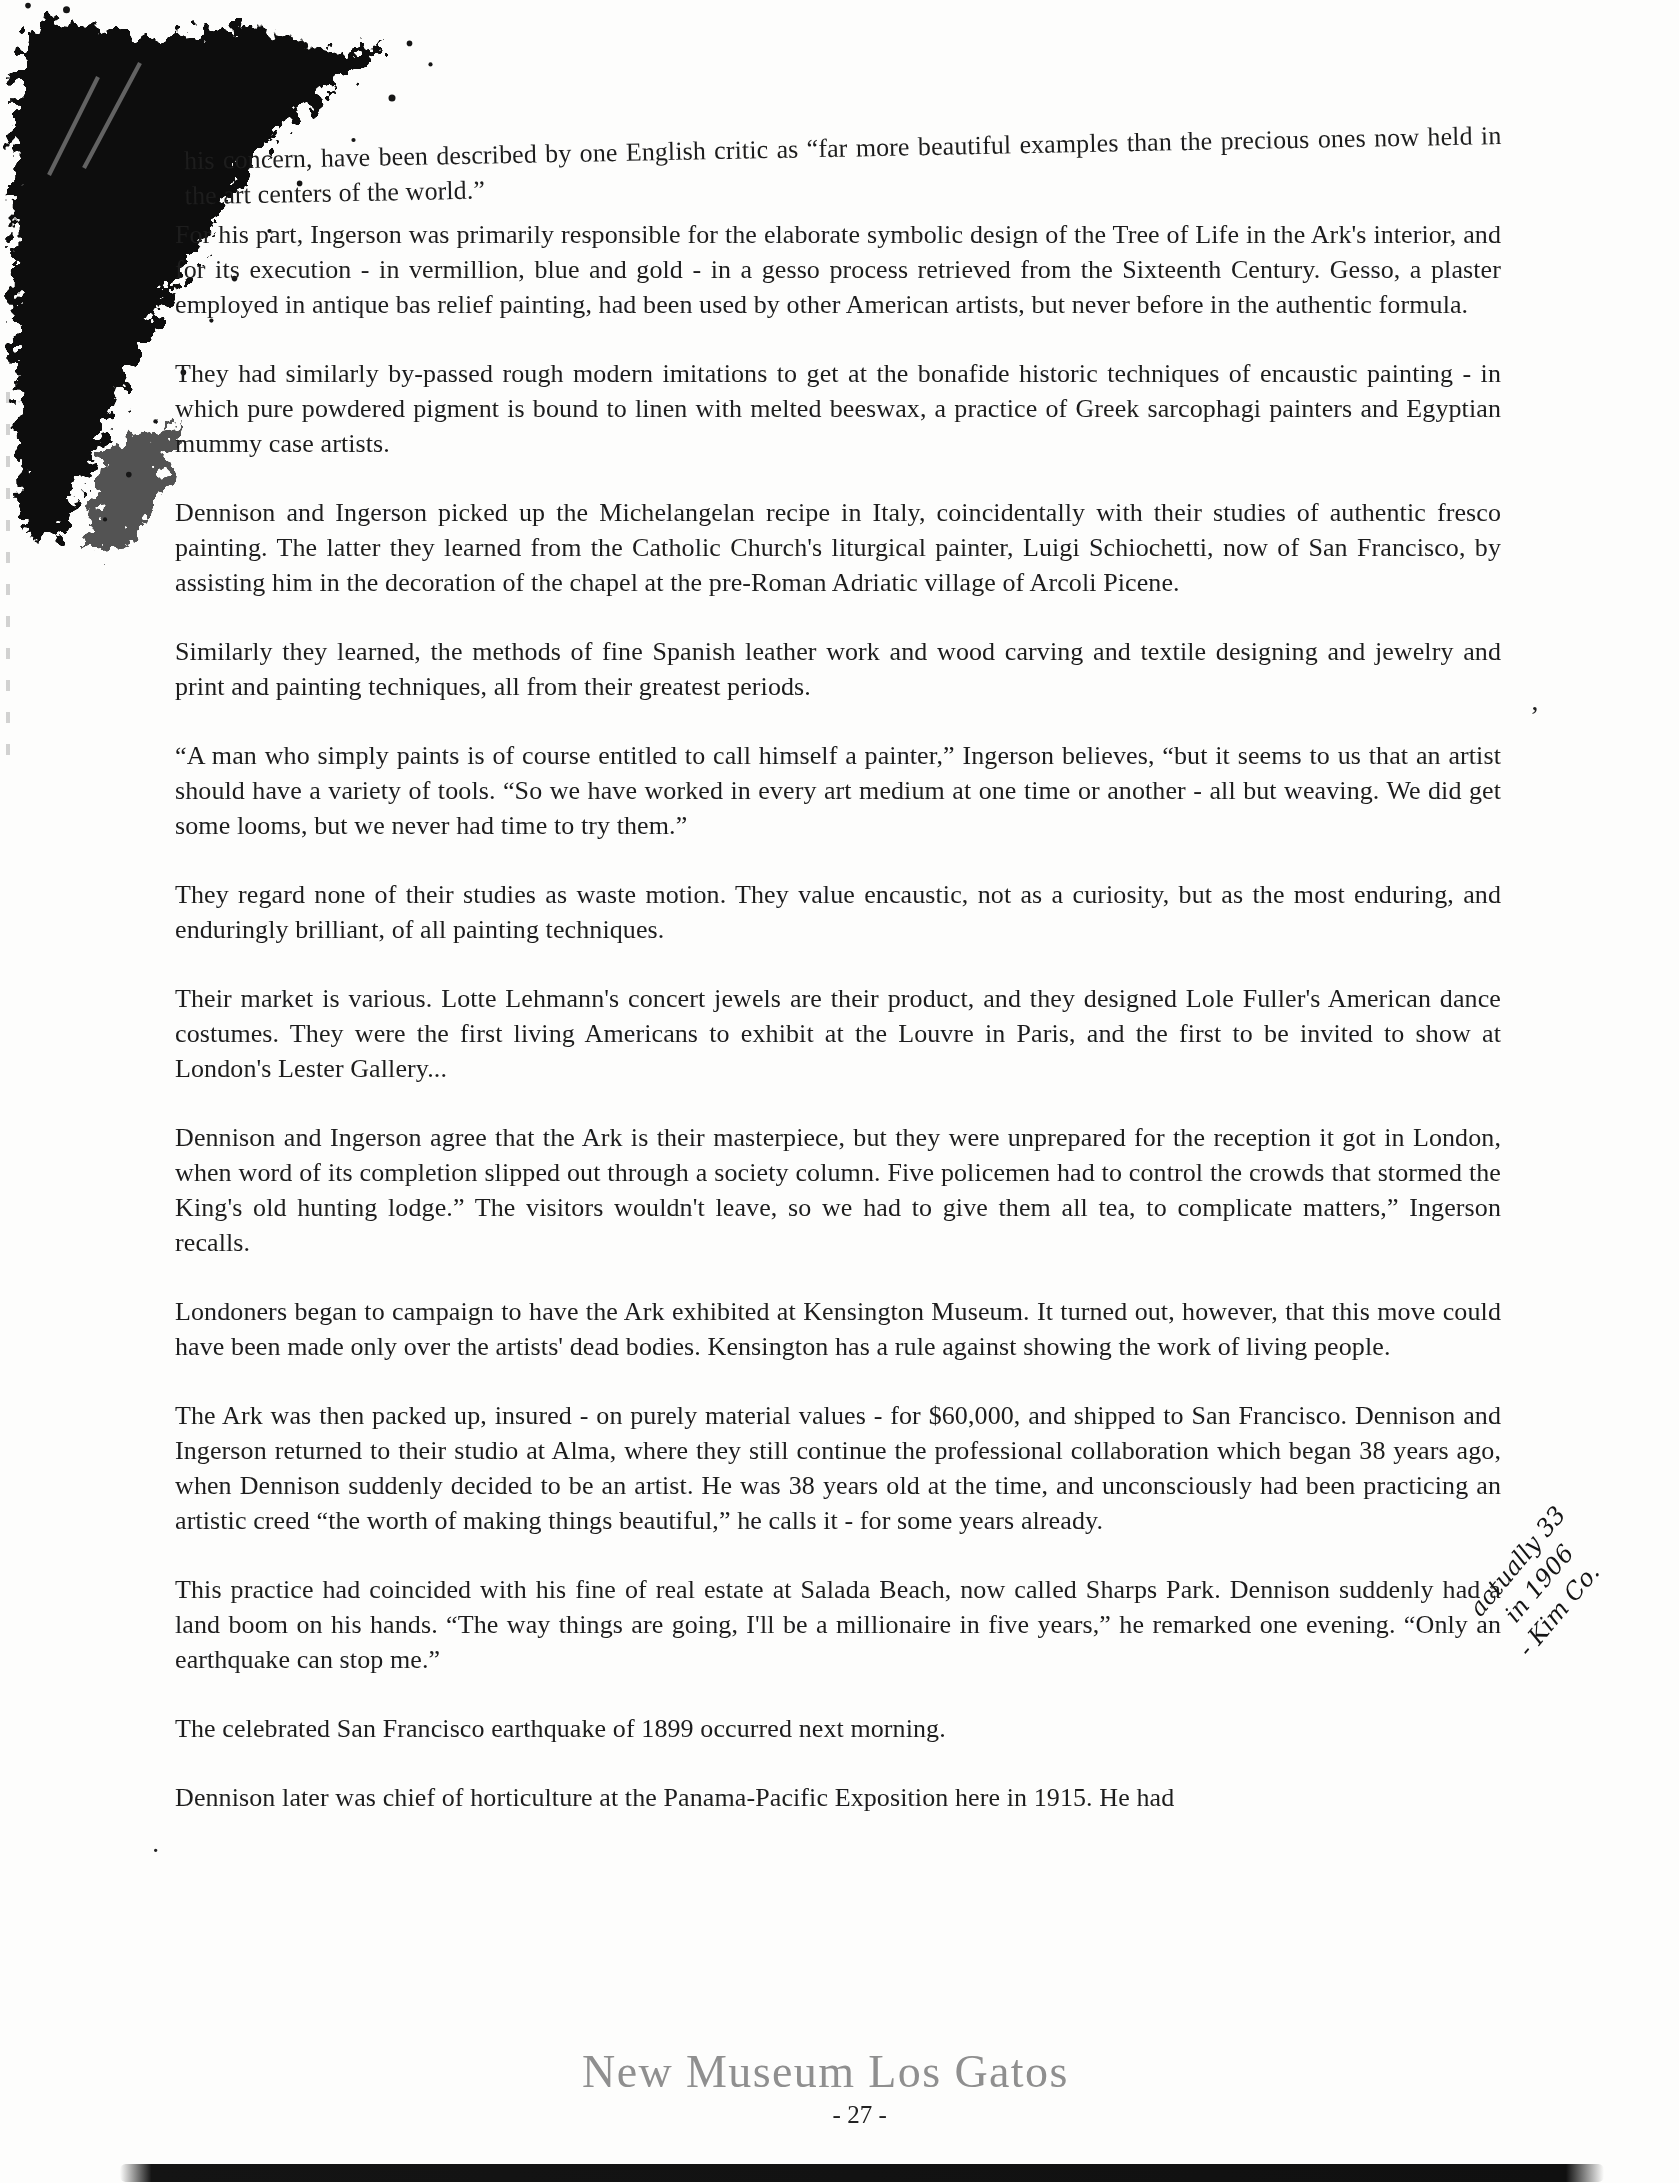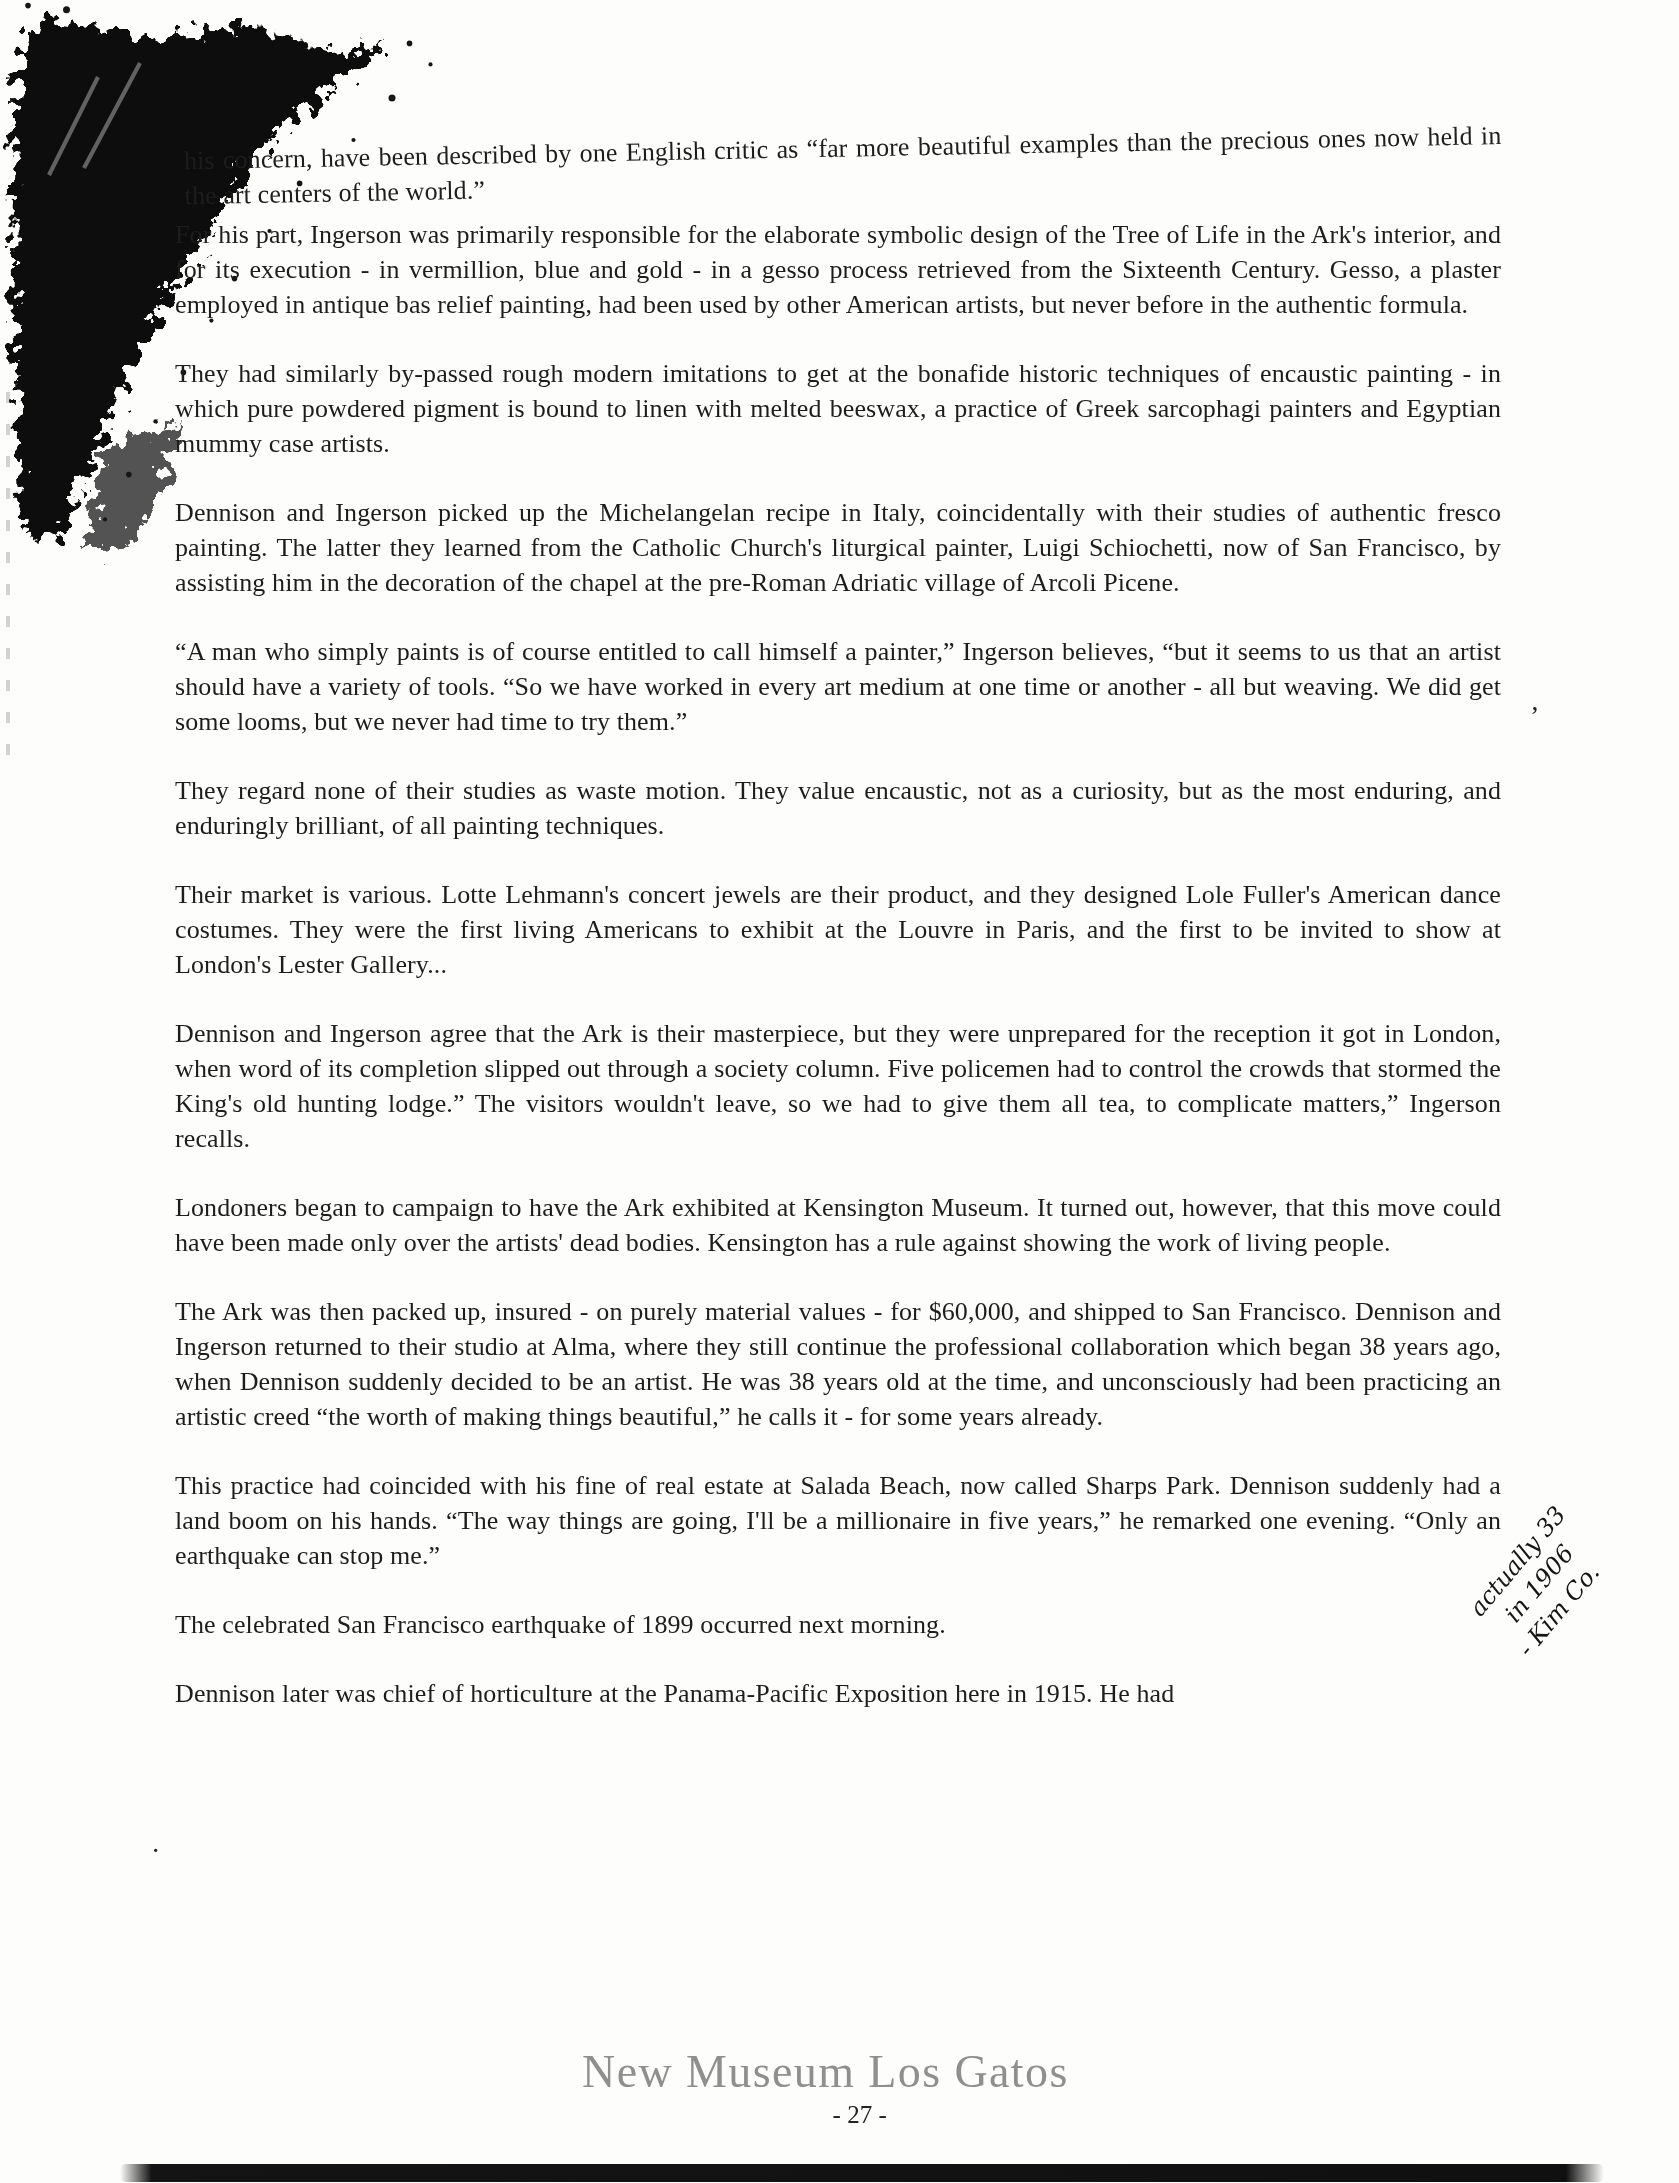--- a/index.html
+++ b/index.html
@@ -110,20 +110,21 @@
     </g>
   </svg>
 
   <div class="edge-dashes"></div>
 
   <div class="textblock">
     <p class="skewed">his concern, have been described by one English critic as “far more beautiful examples than the precious ones now held in the art centers of the world.”</p>
     <p>For his part, Ingerson was primarily responsible for the elaborate symbolic design of the Tree of Life in the Ark's interior, and for its execution - in vermillion, blue and gold - in a gesso process retrieved from the Sixteenth Century.  Gesso, a plaster employed in antique bas relief painting, had been used by other American artists, but never before in the authentic formula.</p>
     <p>They had similarly by-passed rough modern imitations to get at the bonafide historic techniques of encaustic painting - in which pure powdered pigment is bound to linen with melted beeswax, a practice of Greek sarcophagi painters and Egyptian mummy case artists.</p>
     <p>Dennison and Ingerson picked up the Michelangelan recipe in Italy, coincidentally with their studies of authentic fresco painting.  The latter they learned from the Catholic Church's liturgical painter, Luigi Schiochetti, now of San Francisco, by assisting him in the decoration of the chapel at the pre-Roman Adriatic village of Arcoli Picene.</p>
+    <p>Similarly they learned, the methods of fine Spanish leather work and wood carving and textile designing and jewelry and print and painting techniques, all from their greatest periods.</p>
     <p>“A man who simply paints is of course entitled to call himself a painter,” Ingerson believes, “but it seems to us that an artist should have a variety of tools.  “So we have worked in every art medium at one time or another - all but weaving.  We did get some looms, but we never had time to try them.”</p>
     <p>They regard none of their studies as waste motion.  They value encaustic, not as a curiosity, but as the most enduring, and enduringly brilliant, of all painting techniques.</p>
     <p>Their market is various. Lotte Lehmann's concert jewels are their product, and they designed Lole Fuller's American dance costumes.  They were the first living Americans to exhibit at the Louvre in Paris, and the first to be invited to show at London's Lester Gallery...</p>
     <p>Dennison and Ingerson agree that the Ark is their masterpiece, but they were unprepared for the reception it got in London, when word of its completion slipped out through a society column.  Five policemen had to control the crowds that stormed the King's old hunting lodge.”  The visitors wouldn't leave, so we had to give them all tea, to complicate matters,” Ingerson recalls.</p>
     <p>Londoners began to campaign to have the Ark exhibited at Kensington Museum.  It turned out, however, that this move could have been made only over the artists' dead bodies. Kensington has a rule against showing the work of living people.</p>
     <p>The Ark was then packed up, insured - on purely material values - for $60,000, and shipped to San Francisco.  Dennison and Ingerson returned to their studio at Alma, where they still continue the professional collaboration which began 38 years ago, when Dennison suddenly decided to be an artist.  He was 38 years old at the time, and unconsciously had been practicing an artistic creed “the worth of making things beautiful,” he calls it - for some years already.</p>
     <p>This practice had coincided with his fine of real estate at Salada Beach, now called Sharps Park.  Dennison suddenly had a land boom on his hands. “The way things are going, I'll be a millionaire in five years,” he remarked one evening.  “Only an earthquake can stop me.”</p>
     <p>The celebrated San Francisco earthquake of 1899 occurred next morning.</p>
     <p>Dennison later was chief of horticulture at the Panama-Pacific Exposition here in 1915.  He had</p>
   </div>

